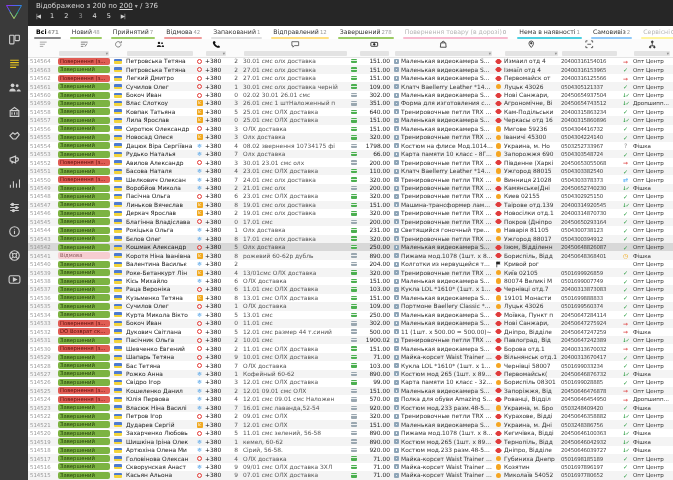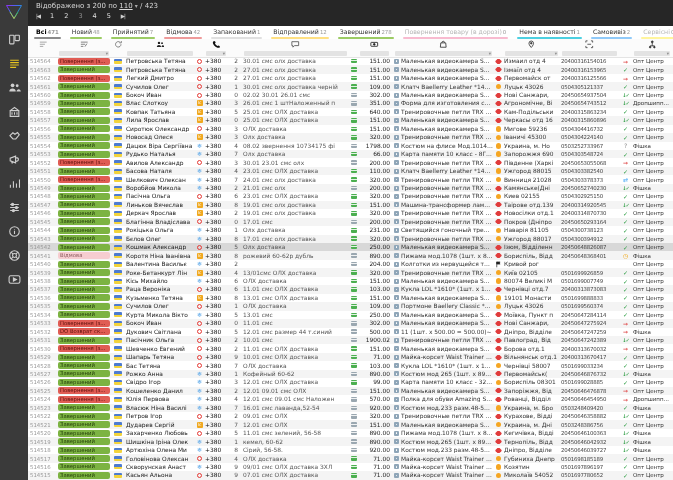--- a/index.html
+++ b/index.html
@@ -173,23 +173,23 @@
             <rect x="1" y="2.6" width="10" height="6.8" rx="1.5"></rect>
             <path d="M5 4.5l2.8 1.5L5 7.5z" fill="currentColor"></path>
           </svg>
         </div>
       </div>
   </div>
 
   <div id="topbar">
     <div id="topline">
       <span>Відображено з 200 по</span>
-      <span class="u">110</span>
+      <span class="u">200</span>
       <span class="caret">▾</span>
-      <span>/ 423</span>
+      <span>/ 376</span>
     </div>
     <div id="pager">
       <span class="nav">|◀</span>
       <span id="pages" style="display: flex; gap: 10px;">
           <span class="pg">1</span>
           <span class="pg">2</span>
           <span class="pg current">3</span>
           <span class="pg">4</span>
           <span class="pg">5</span>
         </span>

